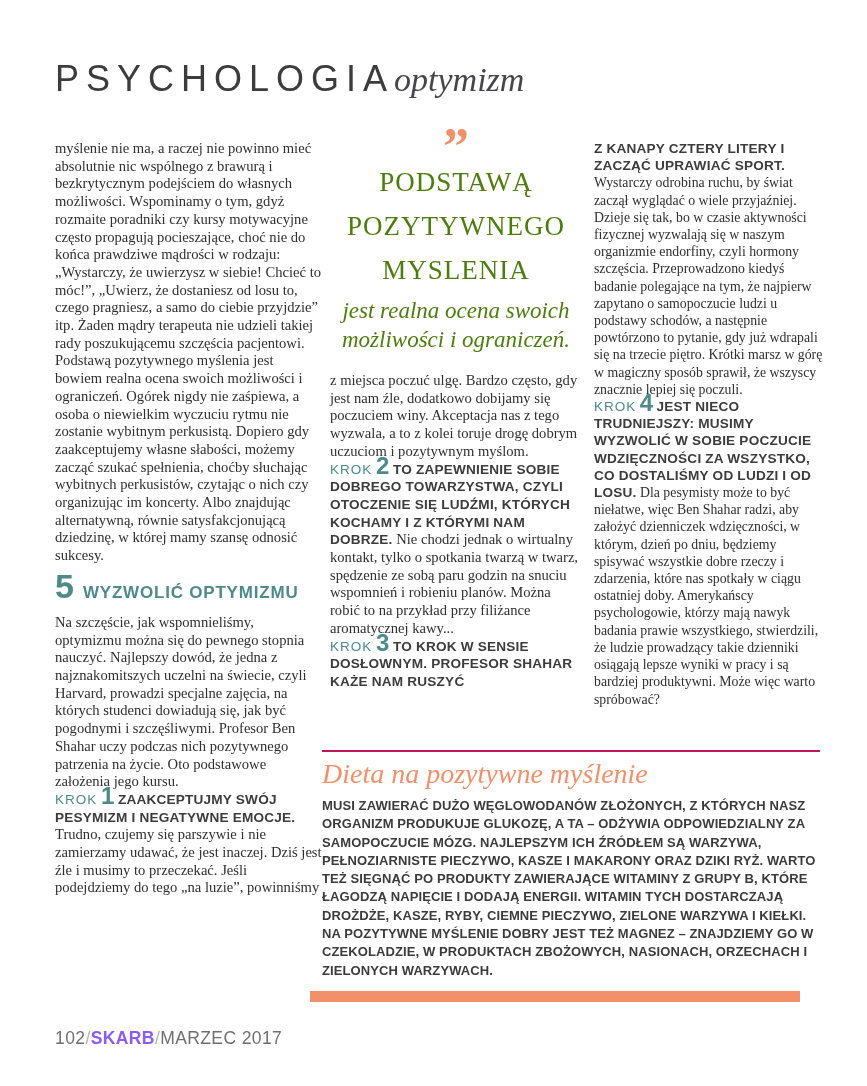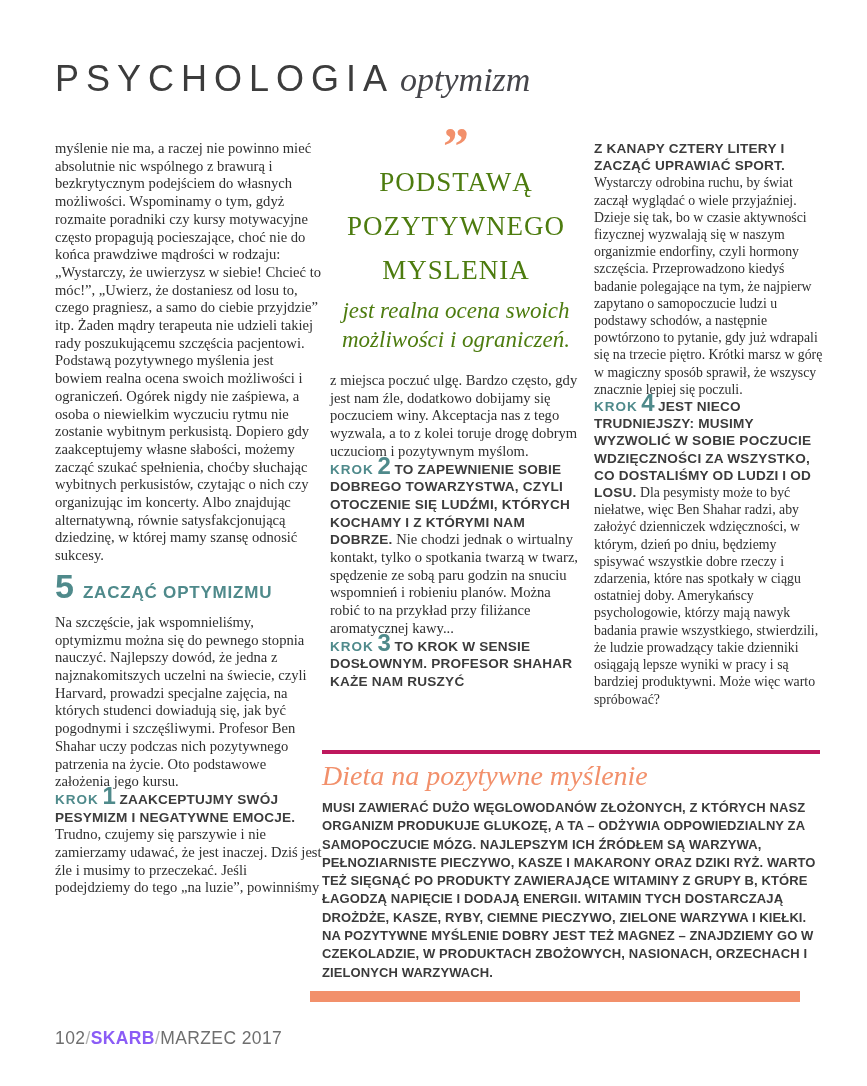--- a/index.html
+++ b/index.html
@@ -18,21 +18,20 @@
     font-weight:300;
     font-size:36px;
     letter-spacing:7px;
     color:#3c3c3c;
   }
   .section-topic{
     font-family:"Liberation Serif", serif;
     font-style:italic;
     font-size:34px;
     color:#45454a;
-    margin-left:6px;
   }
   
   .col{position:absolute;top:140px;}
   .col1{left:55px;width:268px;}
   .col2{left:330px;width:252px;top:132px;}
   .col3{left:594px;width:230px;}
   p.body{
     margin:0 0 0 0;
     font-size:14.6px;
     line-height:17.7px;
@@ -46,21 +45,21 @@
     font-weight:bold;font-size:34px;color:#4f8a8b;line-height:0;
   }
   .pillars-title{
     font-family:"Liberation Sans", sans-serif;
     font-weight:bold;font-size:17px;letter-spacing:0.8px;color:#4f8a8b;
     margin-left:3px;
   }
   
   .krok{
     font-family:"Liberation Sans", sans-serif;
-    font-size:13.5px;letter-spacing:1px;color:#4f8a8b;font-weight:bold;
+    font-size:13.5px;letter-spacing:1px;color:#4f8a8b;font-weight:normal;
   }
   .krok-num{
     font-family:"Liberation Sans", sans-serif;
     font-weight:bold;font-size:24px;color:#4f8a8b;line-height:0;
   }
   .lead{
     font-family:"Liberation Sans", sans-serif;
     font-weight:bold;font-size:13.6px;letter-spacing:0.2px;color:#3c3c3c;
   }
   .step{margin-top:16px;}
@@ -75,21 +74,21 @@
     font-size:27px;line-height:44px;letter-spacing:1px;color:#4d7c0f;
   }
   .quote-italic{
     font-family:"Liberation Serif", serif;
     font-style:italic;font-size:23px;line-height:29px;color:#4d7c0f;
     margin-top:4px;
   }
   
   .diet{
     position:absolute;left:322px;top:750px;width:498px;
-    border-top:4px solid #be185d;
+    border-top:2px solid #be185d;
     padding-top:6px;
   }
   .diet-title{
     margin:0 0 7px 0;
     font-family:"Liberation Serif", serif;
     font-style:italic;font-weight:normal;
     font-size:28px;color:#f2906b;
   }
   .diet-body{
     margin:0;
@@ -118,21 +117,21 @@
 <div class="page">
 
   <div class="header">
     <span class="section-title">PSYCHOLOGIA</span><span class="section-topic">optymizm</span>
   </div>
 
   <div class="col col1">
     <p class="body">myślenie nie ma, a raczej nie powinno mieć absolutnie nic wspólnego z brawurą i bezkrytycznym podejściem do własnych możliwości. Wspominamy o tym, gdyż rozmaite poradniki czy kursy motywacyjne często propagują pocieszające, choć nie do końca prawdziwe mądrości w rodzaju: „Wystarczy, że uwierzysz w siebie! Chcieć to móc!”, „Uwierz, że dostaniesz od losu to, czego pragniesz, a samo do ciebie przyjdzie” itp. Żaden mądry terapeuta nie udzieli takiej rady poszukującemu szczęścia pacjentowi. Podstawą pozytywnego myślenia jest bowiem realna ocena swoich możliwości i ograniczeń. Ogórek nigdy nie zaśpiewa, a osoba o niewielkim wyczuciu rytmu nie zostanie wybitnym perkusistą. Dopiero gdy zaakceptujemy własne słabości, możemy zacząć szukać spełnienia, choćby słuchając wybitnych perkusistów, czytając o nich czy organizując im koncerty. Albo znajdując alternatywną, równie satysfakcjonującą dziedzinę, w której mamy szansę odnosić sukcesy.</p>
     <h2 class="pillars">
       <span class="pillars-num">5</span>
-      <span class="pillars-title">ZACZĄĆ OPTYMIZMU</span>
+      <span class="pillars-title">WYZWOLIĆ OPTYMIZMU</span>
     </h2>
     <p class="body">Na szczęście, jak wspomnieliśmy, optymizmu można się do pewnego stopnia nauczyć. Najlepszy dowód, że jedna z najznakomitszych uczelni na świecie, czyli Harvard, prowadzi specjalne zajęcia, na których studenci dowiadują się, jak być pogodnymi i szczęśliwymi. Profesor Ben Shahar uczy podczas nich pozytywnego patrzenia na życie. Oto podstawowe założenia jego kursu.</p>
     <p class="body step">
       <span class="krok">KROK</span>
       <span class="krok-num">1</span>
       <span class="lead">ZAAKCEPTUJMY SWÓJ PESYMIZM I NEGATYWNE EMOCJE.</span>
       <span>Trudno, czujemy się parszywie i nie zamierzamy udawać, że jest inaczej. Dziś jest źle i musimy to przeczekać. Jeśli podejdziemy do tego „na luzie”, powinniśmy</span>
     </p>
   </div>
 

